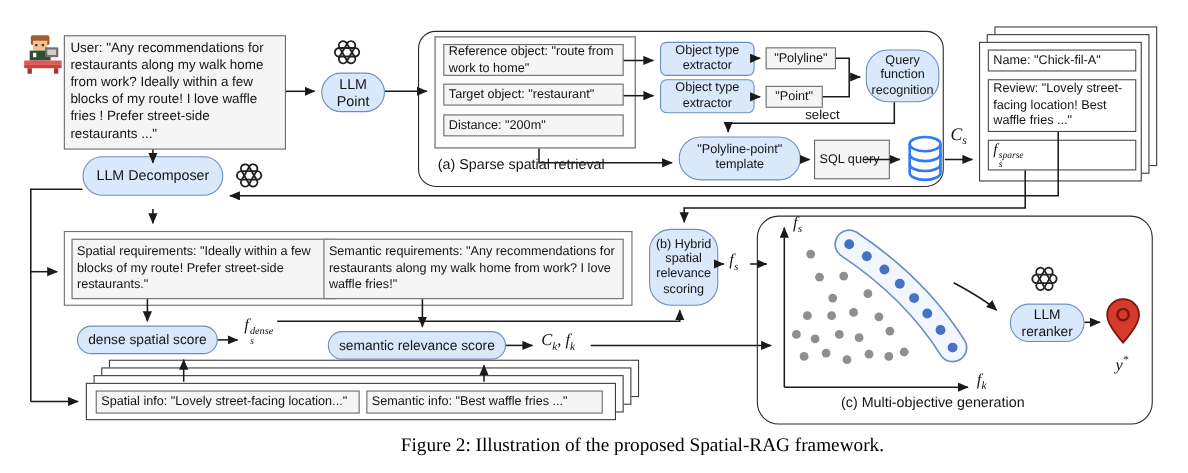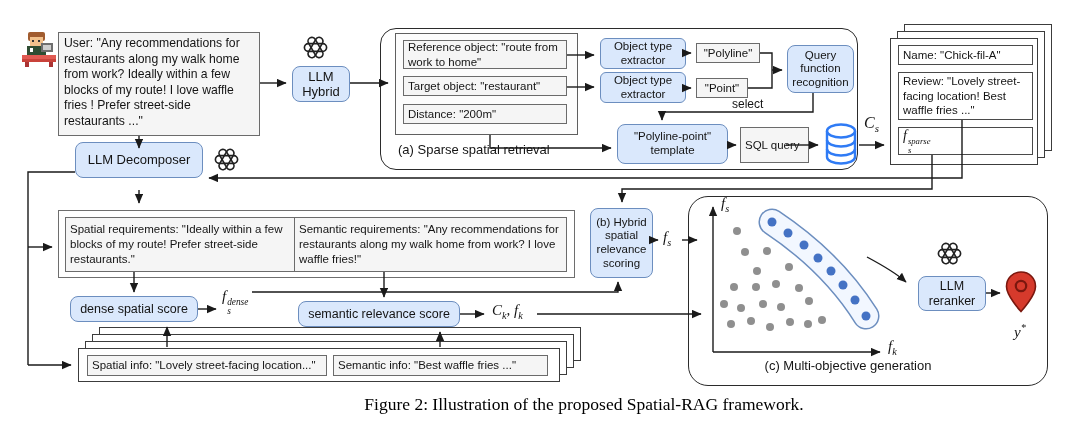--- a/index.html
+++ b/index.html
@@ -1,20 +1,20 @@
 <!DOCTYPE html>
 <html><head>
 <meta charset="utf-8">
 <style>
   html,body{margin:0;padding:0;background:#fff;}
   #fig{position:relative;width:1080px;height:430px;background:#fff;font-family:"Liberation Sans",sans-serif;color:#141414;overflow:hidden;}
   .abs{position:absolute;box-sizing:border-box;}
   .grayBox{background:#f5f5f5;border:1px solid #6b6b6b;font-size:11.5px;line-height:1.28;display:flex;align-items:center;padding:1px 4px;}
   .whiteBox{background:#fff;border:1px solid #4a4a4a;font-size:11.5px;line-height:1.28;display:flex;align-items:center;padding:1px 4px;}
-  .blueBox{background:#dae8fc;border:1px solid #6c8ebf;border-radius:8px;display:flex;align-items:center;justify-content:center;text-align:center;font-size:12.5px;line-height:1.18;padding:1px 3px;}
+  .blueBox{background:#dae8fc;border:1px solid #6c8ebf;border-radius:20px;display:flex;align-items:center;justify-content:center;text-align:center;font-size:12.5px;line-height:1.18;padding:1px 3px;}
   .page{position:absolute;background:#fff;border:1.3px solid #3c3c3c;box-sizing:border-box;}
   .panel{position:absolute;background:#fff;border:1.4px solid #2b2b2b;border-radius:16px;box-sizing:border-box;}
   .plabel{font-size:13px;color:#141414;}
   .m{font-family:"Liberation Serif","DejaVu Serif",serif;font-style:italic;}
   .m sub{font-size:0.68em;font-style:italic;}
   .m sup{font-size:0.68em;font-style:italic;}
   .ss{display:inline-flex;flex-direction:column;align-items:flex-start;font-size:0.62em;line-height:1;vertical-align:-0.45em;margin-left:1px;}
   svg.overlay{position:absolute;left:0;top:0;z-index:6;pointer-events:none;}
   .lbl{position:absolute;z-index:7;}
   .caption{position:absolute;left:0;top:394px;width:1080px;text-align:center;font-family:"Liberation Serif","DejaVu Serif",serif;font-size:17.5px;color:#000;margin-left:44px;}
@@ -59,21 +59,21 @@
   </svg>
   <svg class="abs" style="left:936px;top:240px;z-index:3" width="27" height="27" viewBox="-14 -14 28 28">
     <g fill="none" stroke="#212121" stroke-width="1.7">
       <rect x="-11.5" y="-4" width="23" height="8" rx="4"></rect>
       <rect x="-11.5" y="-4" width="23" height="8" rx="4" transform="rotate(60)"></rect>
       <rect x="-11.5" y="-4" width="23" height="8" rx="4" transform="rotate(120)"></rect>
     </g>
   </svg>
 
   <div class="abs blueBox" style="left:292px;top:66px;width:58px;height:36px;font-size:13px;z-index:3">
-    <span>LLM Hybrid</span>
+    <span>LLM Point</span>
   </div>
   <div class="abs blueBox" style="left:75px;top:142px;width:128px;height:36px;font-size:13px;z-index:3">
     <span>LLM Decomposer</span>
   </div>
 
   <div class="panel" style="left:380px;top:28px;width:478px;height:142px;z-index:1"></div>
   <div class="abs plabel" style="left:398px;top:142px;z-index:3">(a) Sparse spatial retrieval</div>
 
   <div class="abs whiteBox" style="left:395px;top:33px;width:183px;height:102px;background:#fcfcfc;border-color:#5f5f5f;z-index:2"></div>
   <div class="abs grayBox" style="left:403px;top:40px;width:164px;height:29px;z-index:3">

